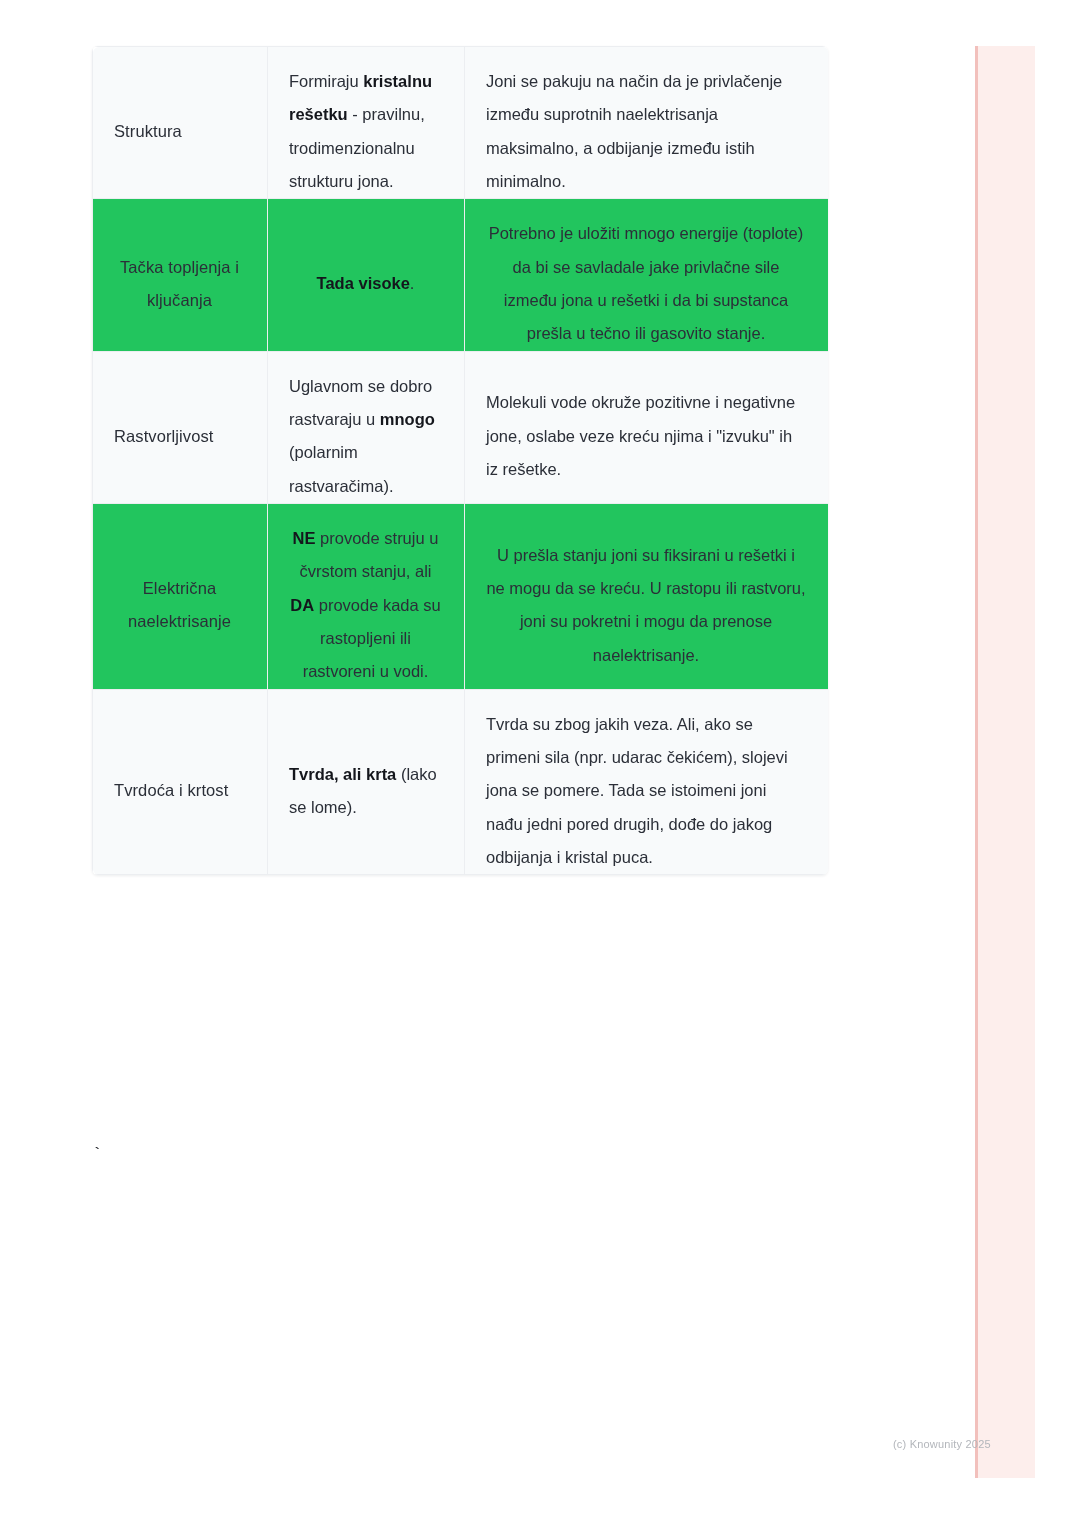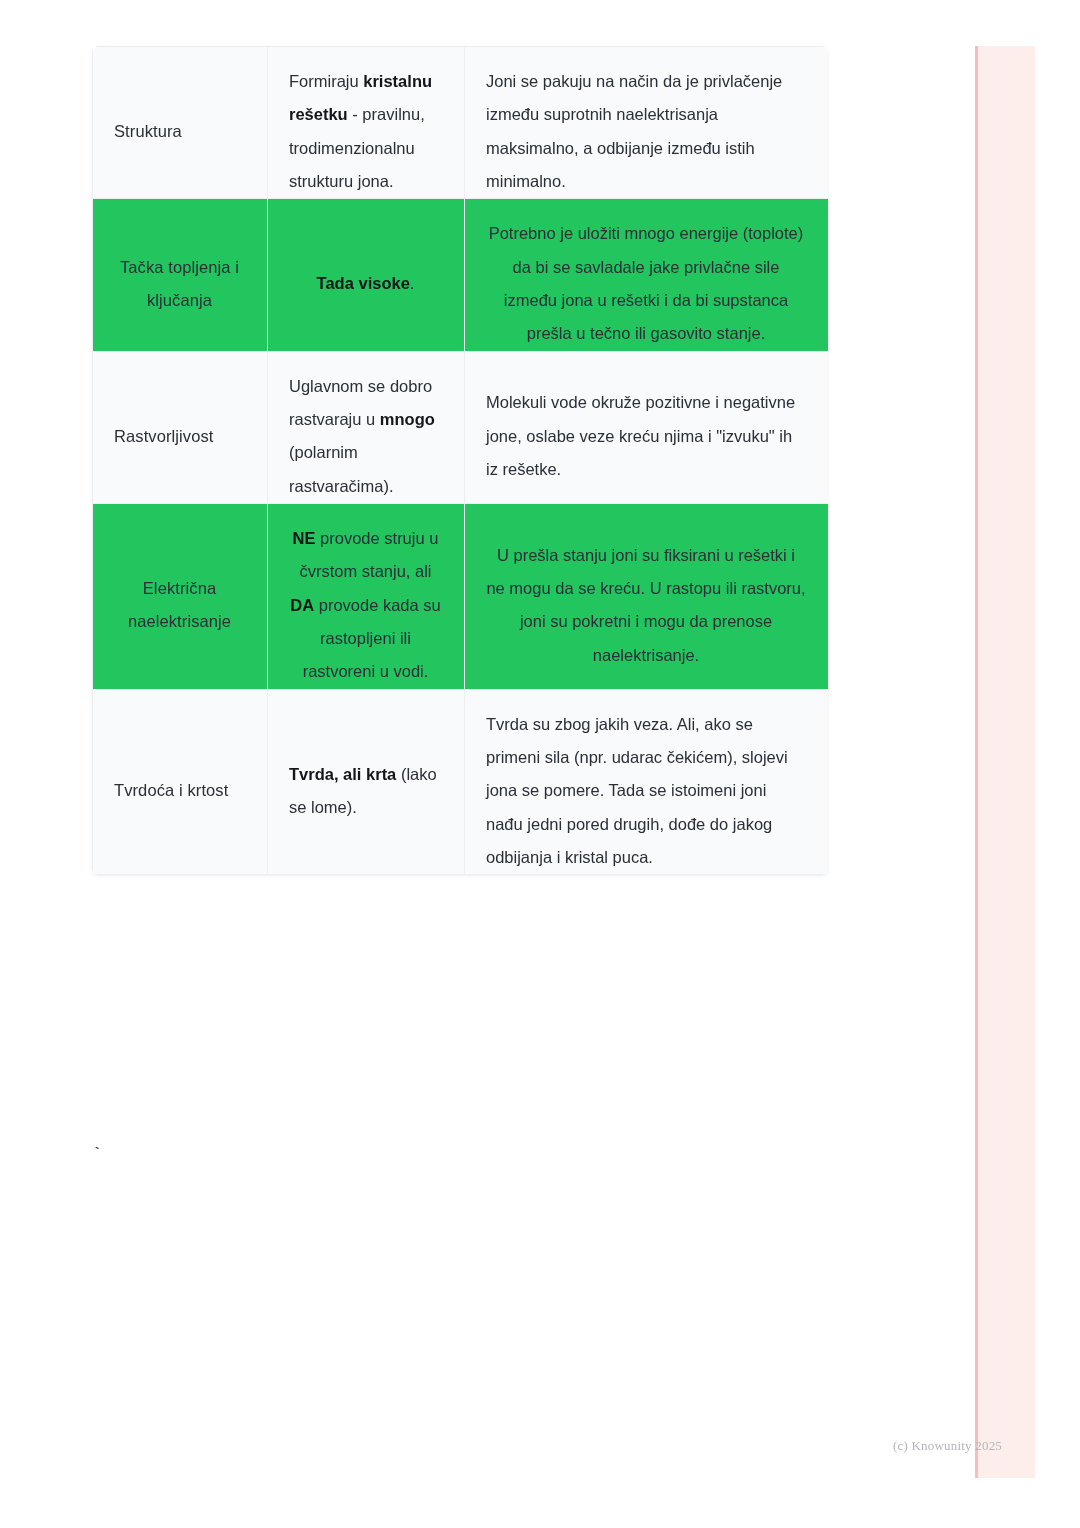--- a/index.html
+++ b/index.html
@@ -93,26 +93,25 @@
     font-size: 17px;
     color: #1a1c22;
     line-height: 1;
   }
 
   
   .watermark {
     position: absolute;
     left: 893px;
     top: 1438px;
-    font-size: 13px;
+    font-size: 11px;
     color: #b3b6bb;
     letter-spacing: 0.2px;
     white-space: nowrap;
     z-index: 5;
-    font-family: Liberation Serif, serif;
   }
 </style>
 </head>
 <body>
 
 <div class="side-strip"></div>
 
 <div class="table-wrap">
   <table class="props">
     <colgroup>

